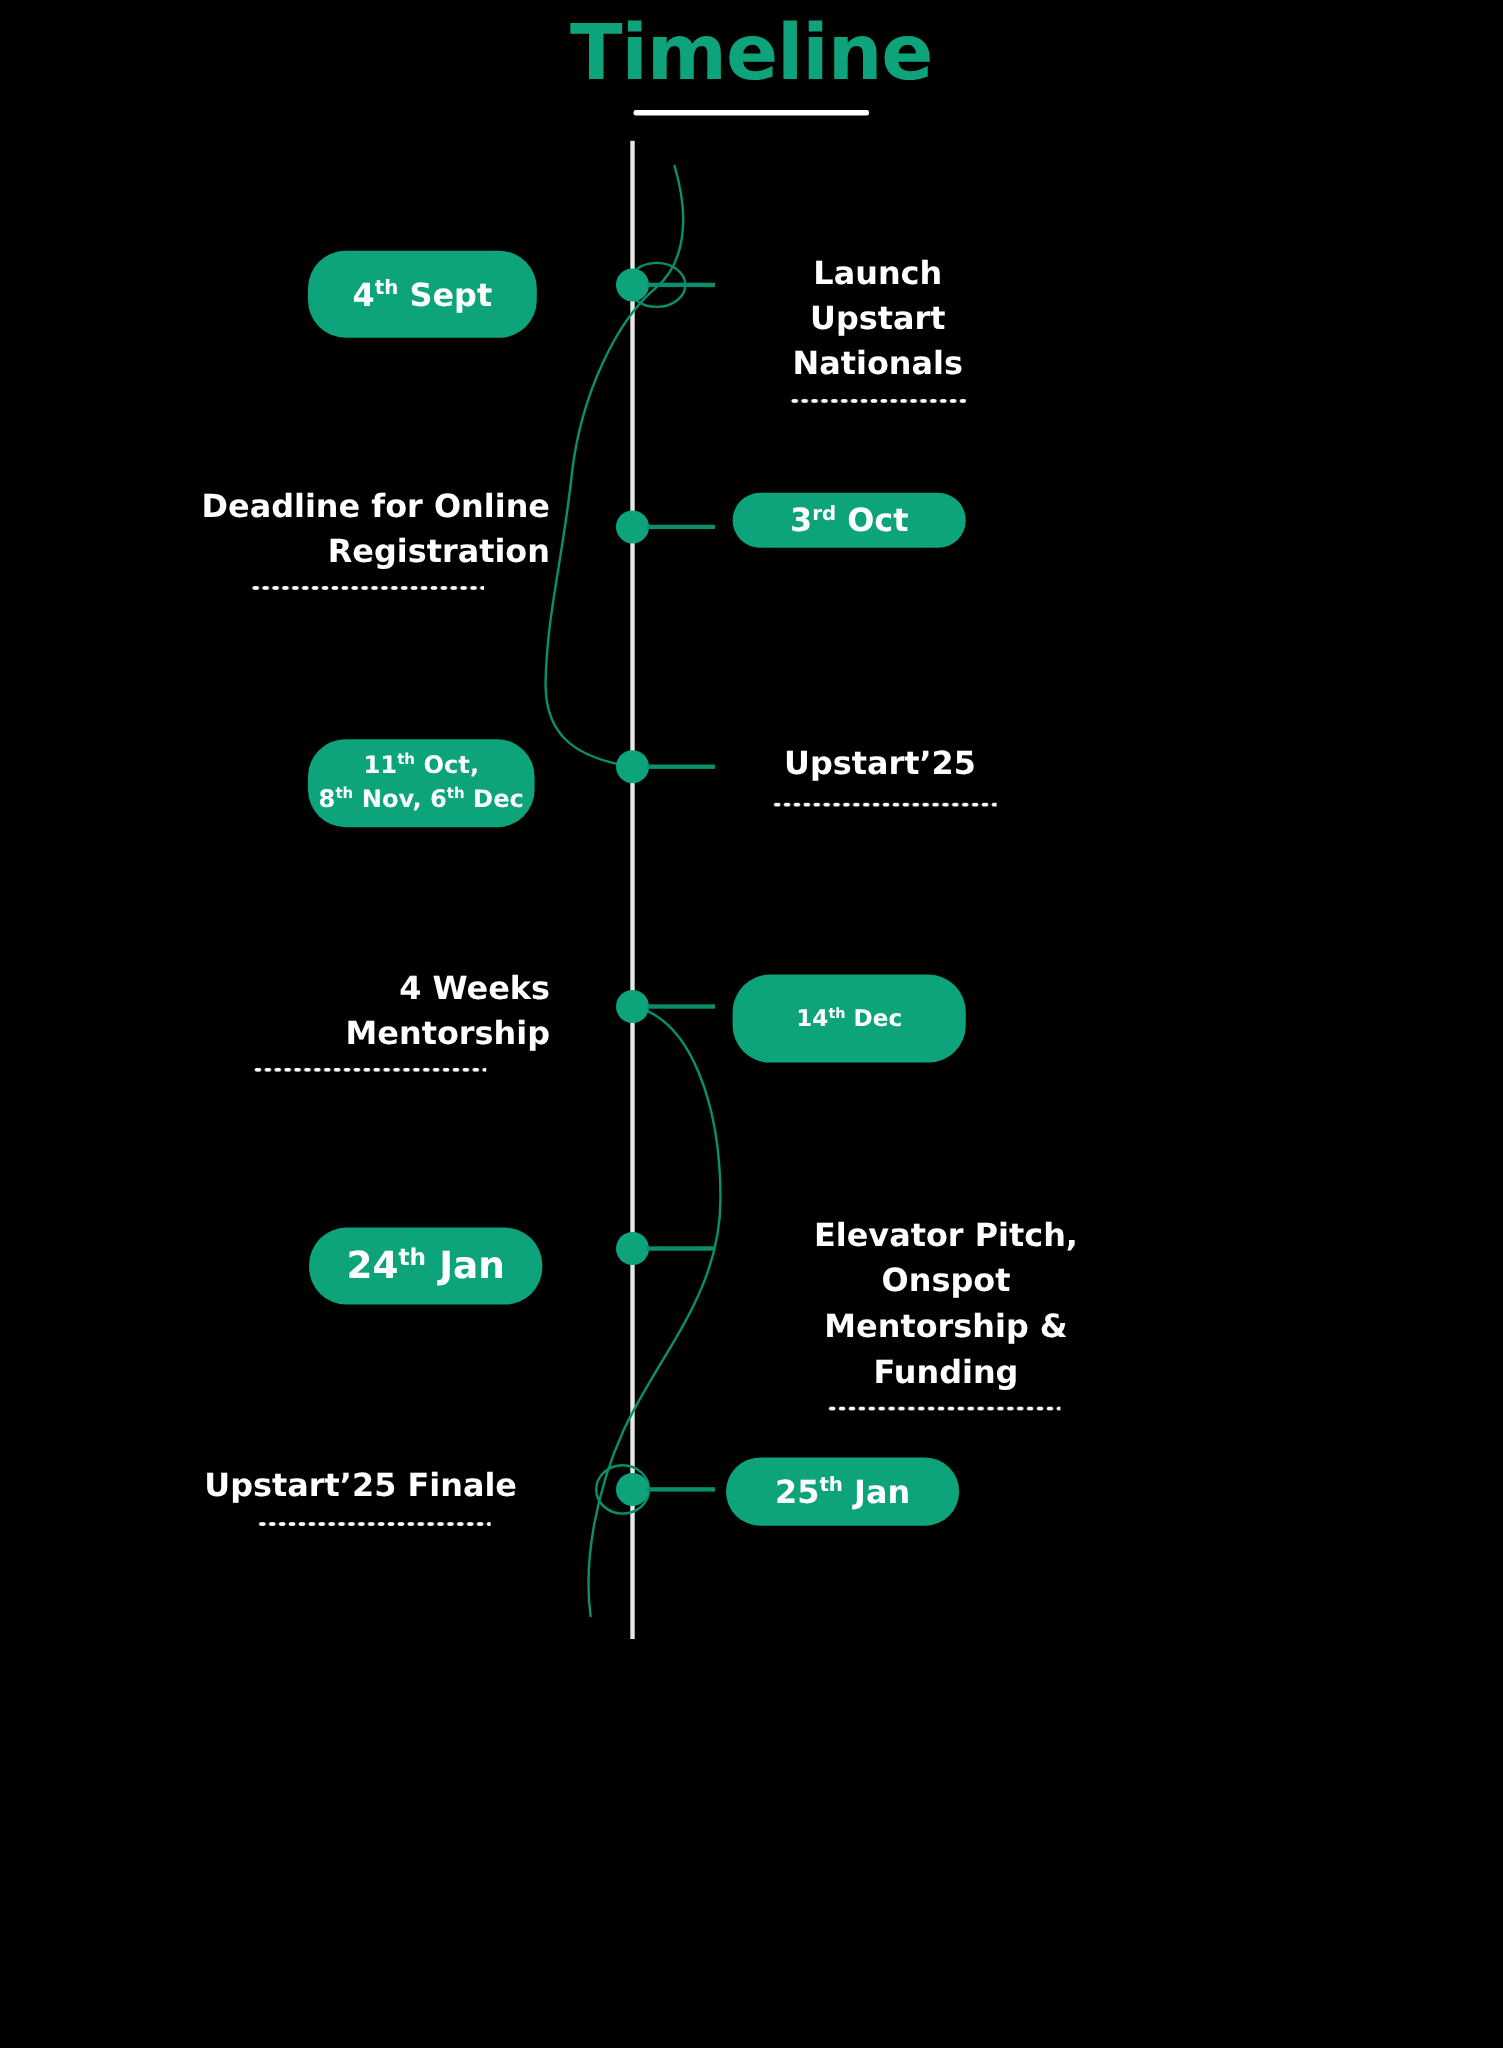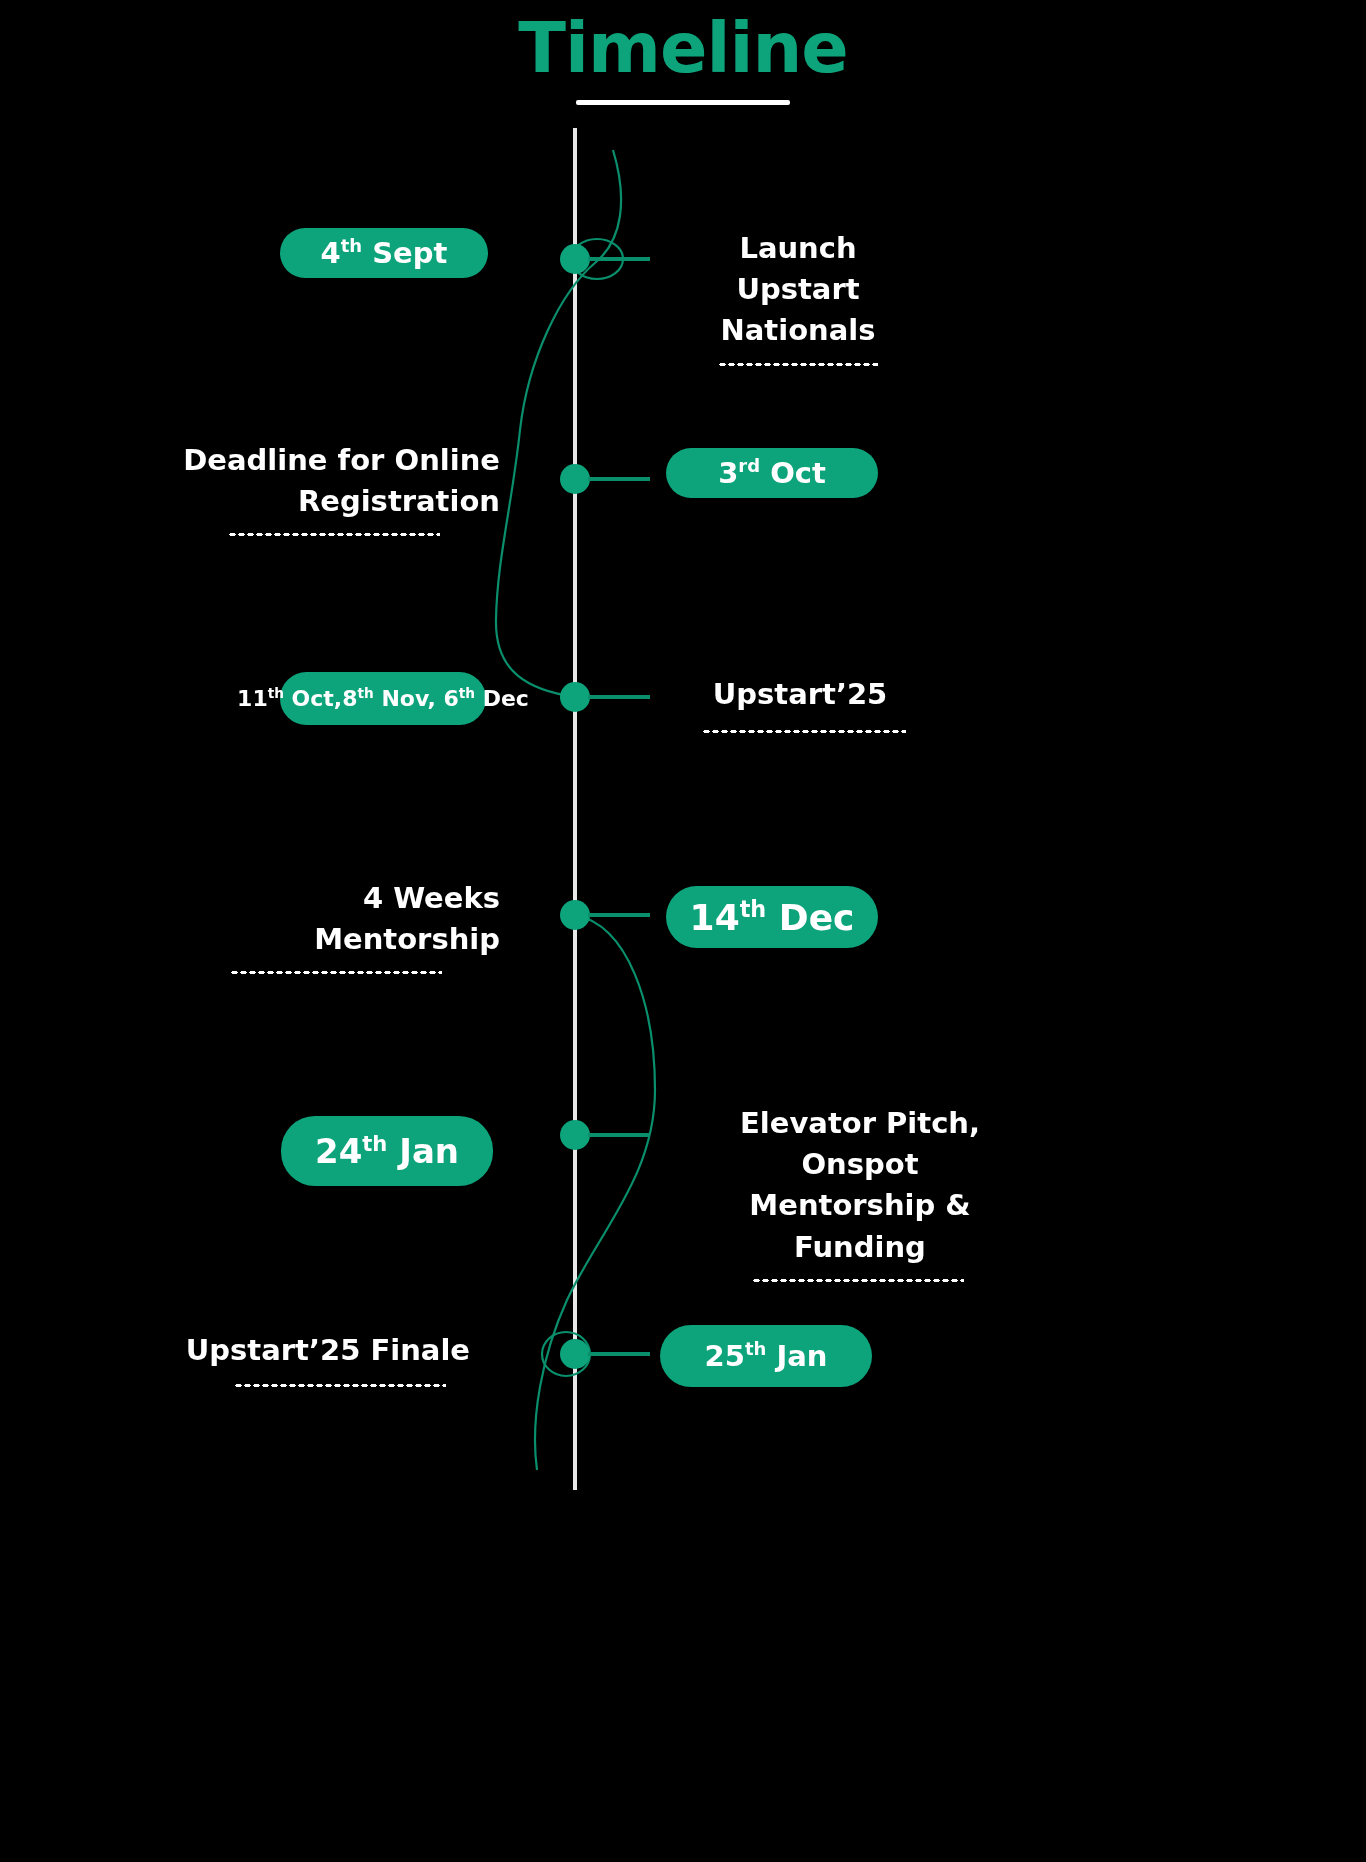--- a/index.html
+++ b/index.html
@@ -96,21 +96,21 @@
              C 542,1355 530,1420 537,1470" fill="none" stroke="#0a8f6d" stroke-width="2.2"></path>
 
     <ellipse cx="597" cy="259" rx="26" ry="20" fill="none" stroke="#0a8f6d" stroke-width="2.2"></ellipse>
     <ellipse cx="566" cy="1354" rx="24" ry="22" fill="none" stroke="#0a8f6d" stroke-width="2.2"></ellipse>
   </svg>
 
   <div class="node" style="top:259px">
     <div class="dot"></div>
     <div class="stub right"></div>
   </div>
-  <div class="pill" style="left:280px;top:228px;width:208px;height:50px;font-size:29px">
+  <div class="pill" style="left:280px;top:228px;width:208px;height:79px;font-size:29px">
     <span class="ln">
       <span>4</span><sup>th</sup><span> Sept</span>
     </span>
   </div>
   <div class="evt rightside" style="left:664px;top:228px;width:268px">
     <div>Launch</div>
     <div>Upstart Nationals</div>
     <div class="dots" style="width:160px;margin-left:54px"></div>
   </div>
 
@@ -126,38 +126,38 @@
   <div class="evt leftside" style="left:170px;top:440px;width:330px">
     <div>Deadline for Online</div>
     <div>Registration</div>
     <div class="dots" style="width:212px;margin-left:58px"></div>
   </div>
 
   <div class="node" style="top:697px">
     <div class="dot"></div>
     <div class="stub right"></div>
   </div>
-  <div class="pill" style="left:280px;top:672px;width:206px;height:53px;font-size:22px;flex-direction:row;line-height:1.42">
+  <div class="pill" style="left:280px;top:672px;width:206px;height:80px;font-size:22px;flex-direction:column;line-height:1.42">
     <span class="ln">
       <span>11</span><sup>th</sup><span> Oct,</span>
     </span>
     <span class="ln">
       <span>8</span><sup>th</sup><span> Nov,  6</span><sup>th</sup><span> Dec</span>
     </span>
   </div>
   <div class="evt rightside" style="left:690px;top:674px;width:220px">
     <div>Upstart’25</div>
     <div class="dots" style="width:204px;margin-left:12px;margin-top:14px"></div>
   </div>
 
   <div class="node" style="top:915px">
     <div class="dot"></div>
     <div class="stub left"></div>
   </div>
-  <div class="pill" style="left:666px;top:886px;width:212px;height:62px;font-size:36px">
+  <div class="pill" style="left:666px;top:886px;width:212px;height:80px;font-size:21px">
     <span class="ln">
       <span>14</span><sup>th</sup><span> Dec</span>
     </span>
   </div>
   <div class="evt leftside" style="left:170px;top:878px;width:330px">
     <div>4 Weeks Mentorship</div>
     <div class="dots" style="width:212px;margin-left:60px"></div>
   </div>
 
   <div class="node" style="top:1135px">

